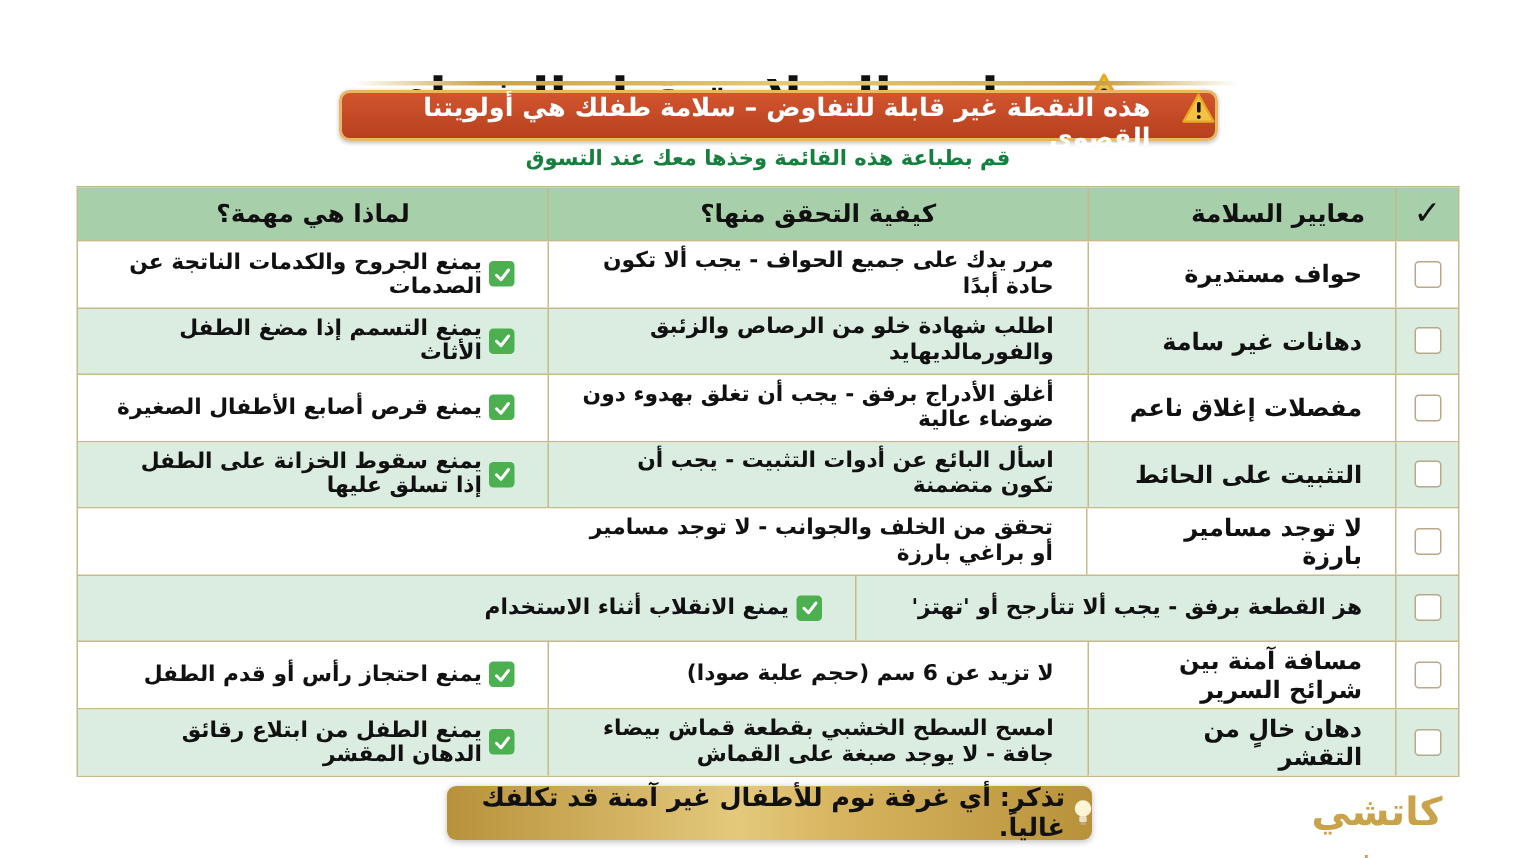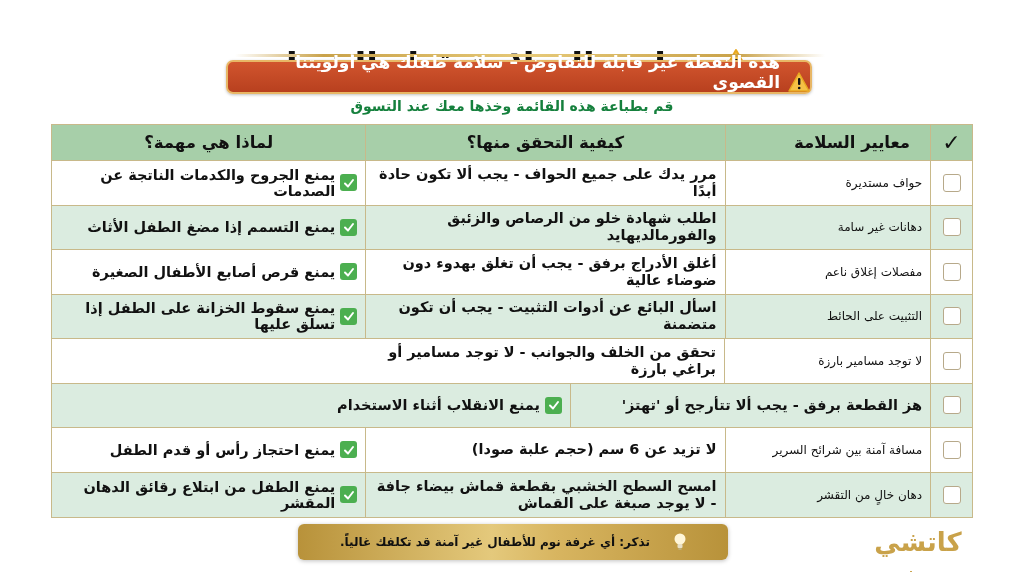--- a/index.html
+++ b/index.html
@@ -10,49 +10,49 @@
   .title { display: inline-flex; align-items: center; gap: 10px; font-size: 34px; font-weight: 700; color: #111; line-height: 44px; }
   .warn-big { width: 38px; height: 34px; position: relative; display: inline-block; }
   .warn-big svg, .warn-small svg { display: block; }
 
   .divider { position: absolute; top: 54px; left: 235px; width: 590px; height: 3px;
     background: linear-gradient(90deg, #fff 0%, #c9a24a 15%, #e6c978 50%, #c9a24a 85%, #fff 100%); }
 
   .alert-banner { position: absolute; top: 60px; left: 226px; width: 586px; height: 34px;
     background: linear-gradient(180deg, #d1552e 0%, #b8401f 100%);
     border: 2px solid #e8b766; border-radius: 7px;
-    display: flex; align-items: flex-end; justify-content: center; gap: 8px;
+    display: flex; align-items: flex-start; justify-content: center; gap: 21px;
     color: #fff; font-size: 17px; font-weight: 700; box-shadow: 0 1px 3px rgba(0,0,0,.25); }
 
   .subtitle { position: absolute; top: 98px; left: 0; width: 1024px; text-align: center; font-size: 14px; font-weight: 700; color: #15803d; }
 
   .table { position: absolute; top: 124px; left: 51px; width: 922px; border: 1.5px solid #c8b98a; border-collapse: collapse; }
   .row { display: flex; height: 44.5px; border-bottom: 1.5px solid #c8b98a; }
   .row:last-child { border-bottom: none; }
   .row.header { height: 36px; background: #a7cfa9; }
   .row.alt { background: #dbece0; }
   .row.plain { background: #ffffff; }
-  .cell { display: flex; align-items: center; border-left: 1.5px solid #c8b98a; font-size: 14.5px; font-weight: 600; padding: 0 8px; }
+  .cell { display: flex; align-items: center; border-left: 1.5px solid #c8b98a; font-size: 14.5px; font-weight: 600; padding: 0 22px; }
   .cell:last-child { border-left: none; }
   .c-check { width: 42px; justify-content: center; padding: 0; }
-  .c-crit { width: 206px; font-size: 12px; font-weight: 400; justify-content: flex-start; }
+  .c-crit { width: 206px; font-size: 16px; font-weight: 700; justify-content: flex-start; }
   .c-how { width: 360px; justify-content: flex-start; line-height: 17px; }
   .c-why { width: 314px; justify-content: flex-start; }
   .header .cell { font-size: 16.5px; font-weight: 700; justify-content: center; }
   .header .c-crit { justify-content: flex-start; padding-right: 20px; }
   .header .c-check { font-size: 22px; font-weight: 700; }
 
   .checkbox { width: 18px; height: 18px; border: 1.5px solid #b7a98a; border-radius: 3px; background: #fff; }
   .tick-icon { width: 17px; height: 17px; background: #4caf50; border-radius: 3px; display: inline-flex; align-items: center; justify-content: center; margin-left: 5px; flex-shrink: 0; }
   .tick-icon svg { display: block; }
 
   .footer-banner { position: absolute; top: 524px; left: 298px; width: 430px; height: 36px;
     background: linear-gradient(90deg, #b8923a 0%, #e4c97c 45%, #d8b560 60%, #b8923a 100%);
-    border-radius: 6px; display: flex; align-items: center; justify-content: center; gap: 24px;
-    font-size: 12px; font-weight: 700; color: #111; box-shadow: 0 1px 4px rgba(0,0,0,.25); }
+    border-radius: 6px; display: flex; align-items: center; justify-content: center; gap: 6px;
+    font-size: 17px; font-weight: 700; color: #111; box-shadow: 0 1px 4px rgba(0,0,0,.25); }
   .bulb { width: 12px; height: 18px; position: relative; }
 
   .brand { position: absolute; top: 527px; left: 858px; width: 120px; text-align: center;
     font-size: 26px; font-weight: 700; color: #c9a24a; }
 </style>
 </head>
 <body>
 
 <div class="title-wrap">
   <div class="title">

